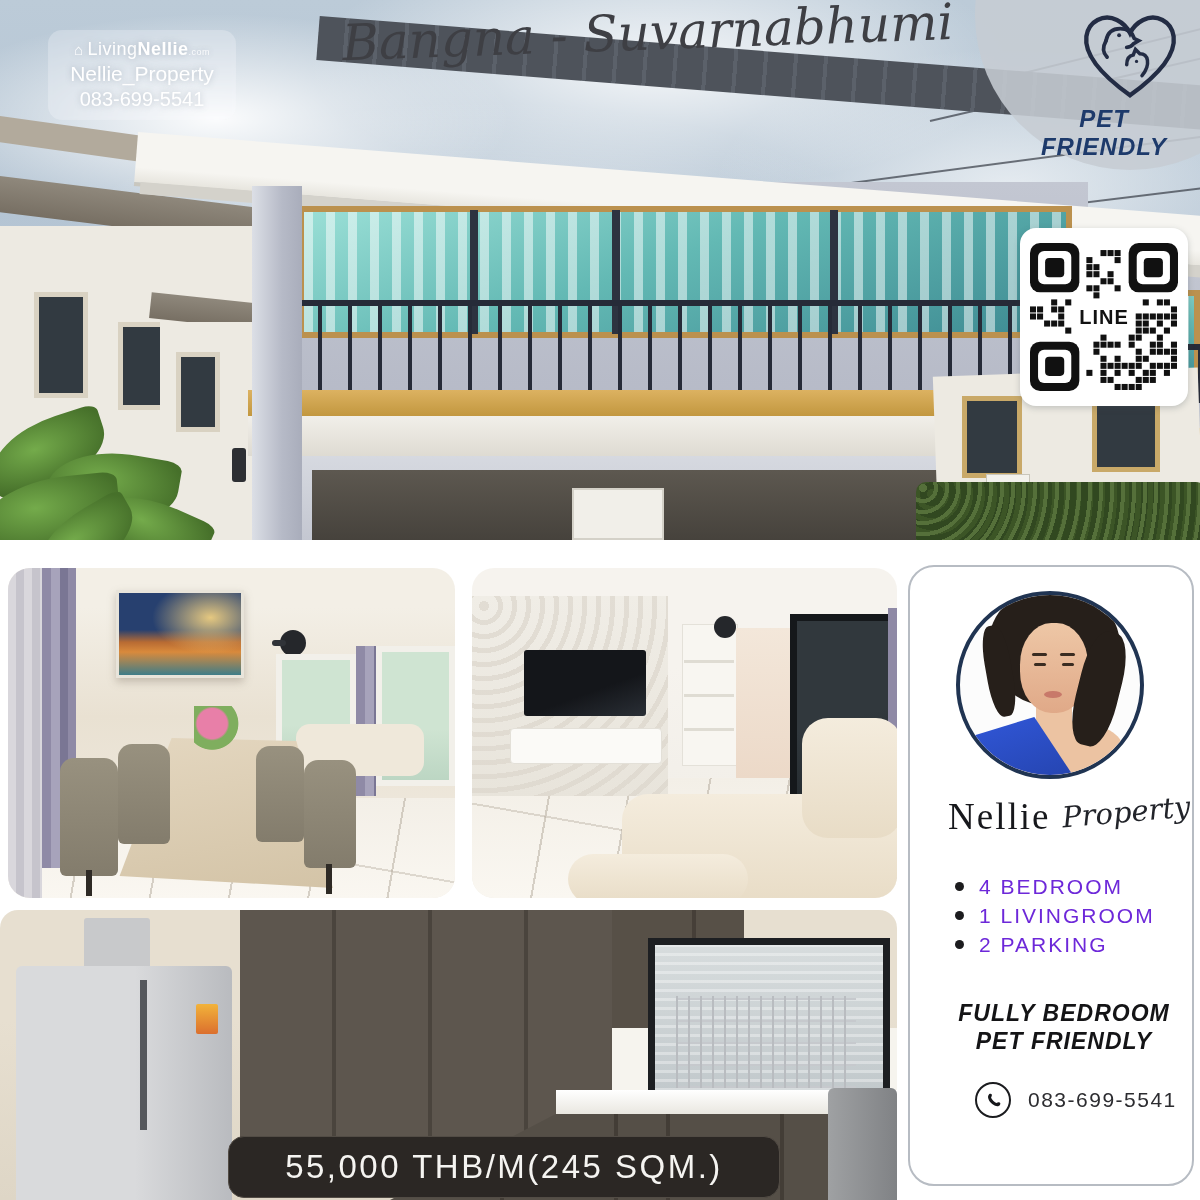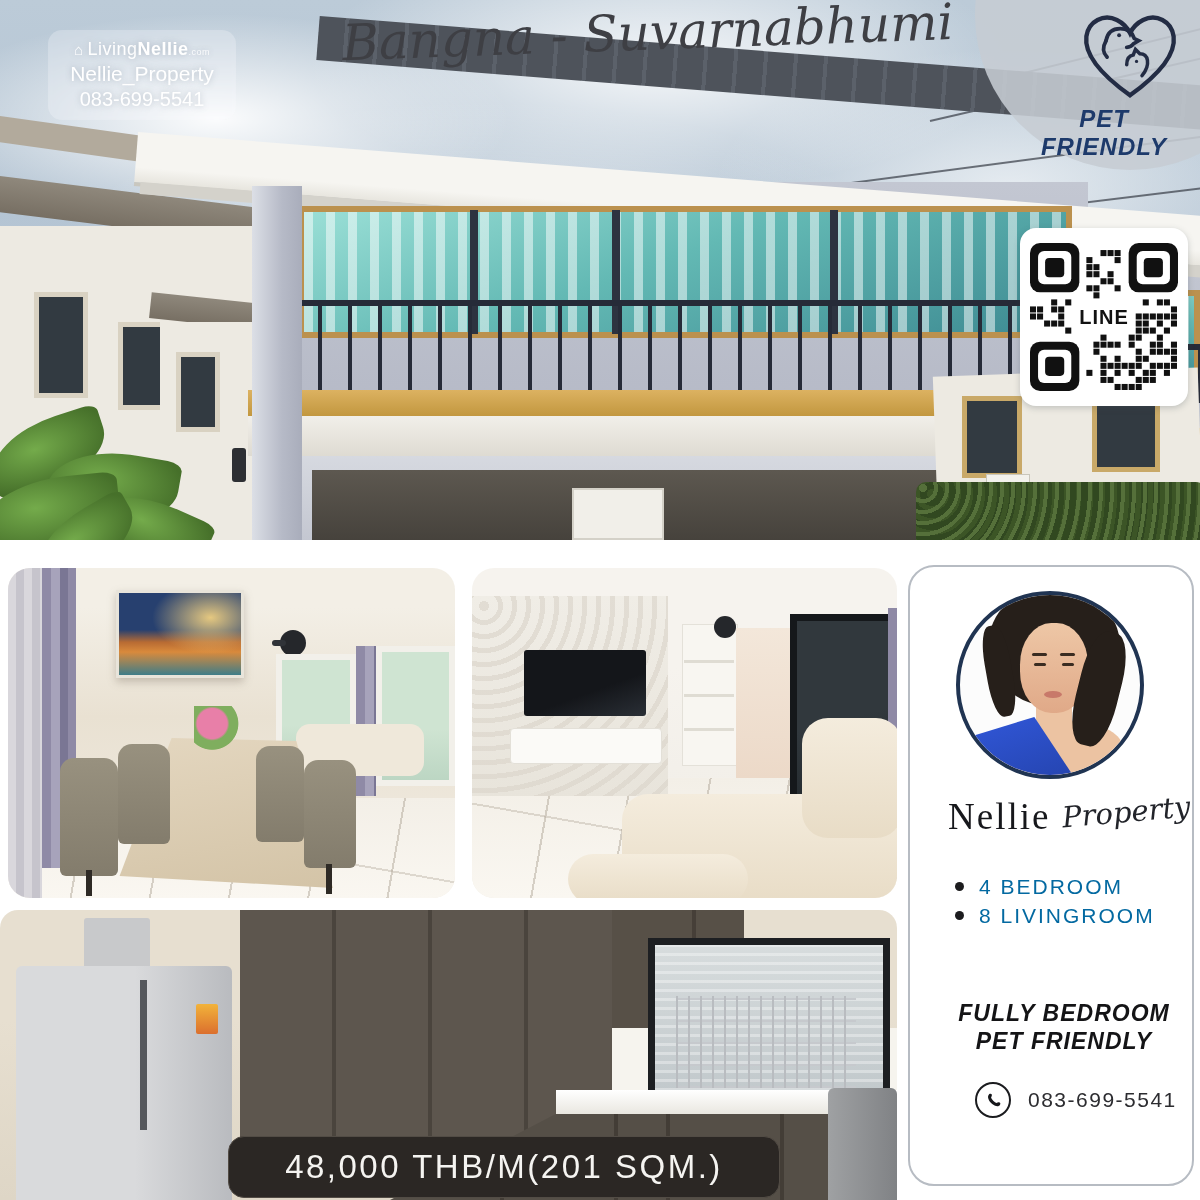--- a/index.html
+++ b/index.html
@@ -147,21 +147,21 @@
   .lips{background:#c8796a;border-radius:50%;}
   .skin{background:#ecc3a2;}
   .dress{background:linear-gradient(160deg,#3157d8,#2443ad);}
   .name-row{left:0;top:228px;width:282px;padding-left:38px;display:flex;align-items:flex-start;box-sizing:border-box;}
   .name-serif{font-family:"Liberation Serif",serif;font-size:37px;letter-spacing:2px;color:#17181c;}
   .name-script{font-family:"DejaVu Serif",serif;font-style:italic;font-size:29px;color:#22242a;
     transform:rotate(-5deg);margin-left:12px;}
   .features{left:45px;top:305px;}
   .feature-row{display:flex;align-items:center;height:29px;}
   .dot{width:9px;height:9px;border-radius:50%;background:#1c1c1e;margin-right:15px;flex:none;}
-  .feature-text{font-size:21px;letter-spacing:2px;color:#0369a1;}
+  .feature-text{font-size:21px;letter-spacing:2px;color:#6d28d9;}
   .highlights{left:0;top:432px;width:282px;text-align:center;padding-left:26px;box-sizing:border-box;}
   .hl-line{font-size:23px;font-weight:700;font-style:italic;letter-spacing:1px;color:#141416;line-height:28px;}
   .contacts{left:65px;top:515px;}
   .contact-row{display:flex;align-items:center;height:36px;margin-bottom:4px;}
   .c-icon{width:36px;height:36px;border-radius:50%;flex:none;display:flex;align-items:center;justify-content:center;box-sizing:border-box;}
   .phone-circle{border:2.5px solid #1b1c1f;background:#ffffff;}
   .line-circle{background:#1d3a5e;}
   .line-sq{width:18px;height:17px;background:#ffffff;border-radius:5px;display:flex;align-items:center;justify-content:center;}
   .line-bubble{width:11px;height:9px;border:1.6px solid #1d3a5e;border-radius:4px 4px 4px 1px;}
   .c-text{font-size:21px;letter-spacing:1.5px;color:#2c2c30;margin-left:17px;}
@@ -412,21 +412,21 @@
     <div class="abs k-window" style="left:648px;top:28px;width:242px;height:160px;box-sizing:border-box;"></div>
     <div class="abs rack" style="left:676px;top:86px;width:180px;height:92px;"></div>
     <div class="abs counter" style="left:556px;top:180px;width:341px;height:24px;"></div>
     <div class="abs k-cab-low" style="left:556px;top:204px;width:341px;height:86px;"></div>
     <div class="abs k-cab-low" style="left:0;top:290px;width:0;height:0;"></div>
     <div class="abs k-cab-low" style="left:390px;top:204px;width:240px;height:86px;clip-path:polygon(69% 0,100% 0,100% 100%,0 100%);"></div>
     <div class="abs washer" style="left:828px;top:178px;width:69px;height:112px;"></div>
   </div>
 
   <div class="abs price-banner">
-    <span class="price-text">48,000 THB/M(201 SQM.)</span>
+    <span class="price-text">55,000 THB/M(245 SQM.)</span>
   </div>
 
   <div class="abs agent-card">
     <div class="abs avatar">
       <div class="abs hair" style="left:28px;top:-10px;width:132px;height:122px;"></div>
       <div class="abs skin" style="left:30px;top:126px;width:132px;height:60px;border-radius:42% 42% 0 0;"></div>
       <div class="abs skin" style="left:76px;top:104px;width:36px;height:34px;"></div>
       <div class="abs face" style="left:60px;top:28px;width:68px;height:90px;"></div>
       <div class="abs hair" style="left:118px;top:36px;width:42px;height:116px;border-radius:40%;transform:rotate(14deg);"></div>
       <div class="abs hair" style="left:26px;top:30px;width:26px;height:92px;border-radius:40%;transform:rotate(-10deg);"></div>
@@ -443,21 +443,25 @@
       <span class="name-script">Property</span>
     </div>
 
     <div class="abs features">
       <div class="feature-row">
           <span class="dot"></span>
           <span class="feature-text">4 BEDROOM</span>
         </div>
       <div class="feature-row">
           <span class="dot"></span>
-          <span class="feature-text">8 LIVINGROOM</span>
+          <span class="feature-text">1 LIVINGROOM</span>
+        </div>
+      <div class="feature-row">
+          <span class="dot"></span>
+          <span class="feature-text">2 PARKING</span>
         </div>
     </div>
 
     <div class="abs highlights">
       <div class="hl-line">FULLY BEDROOM</div>
       <div class="hl-line">PET FRIENDLY</div>
     </div>
 
     <div class="abs contacts">
       <div class="contact-row">

